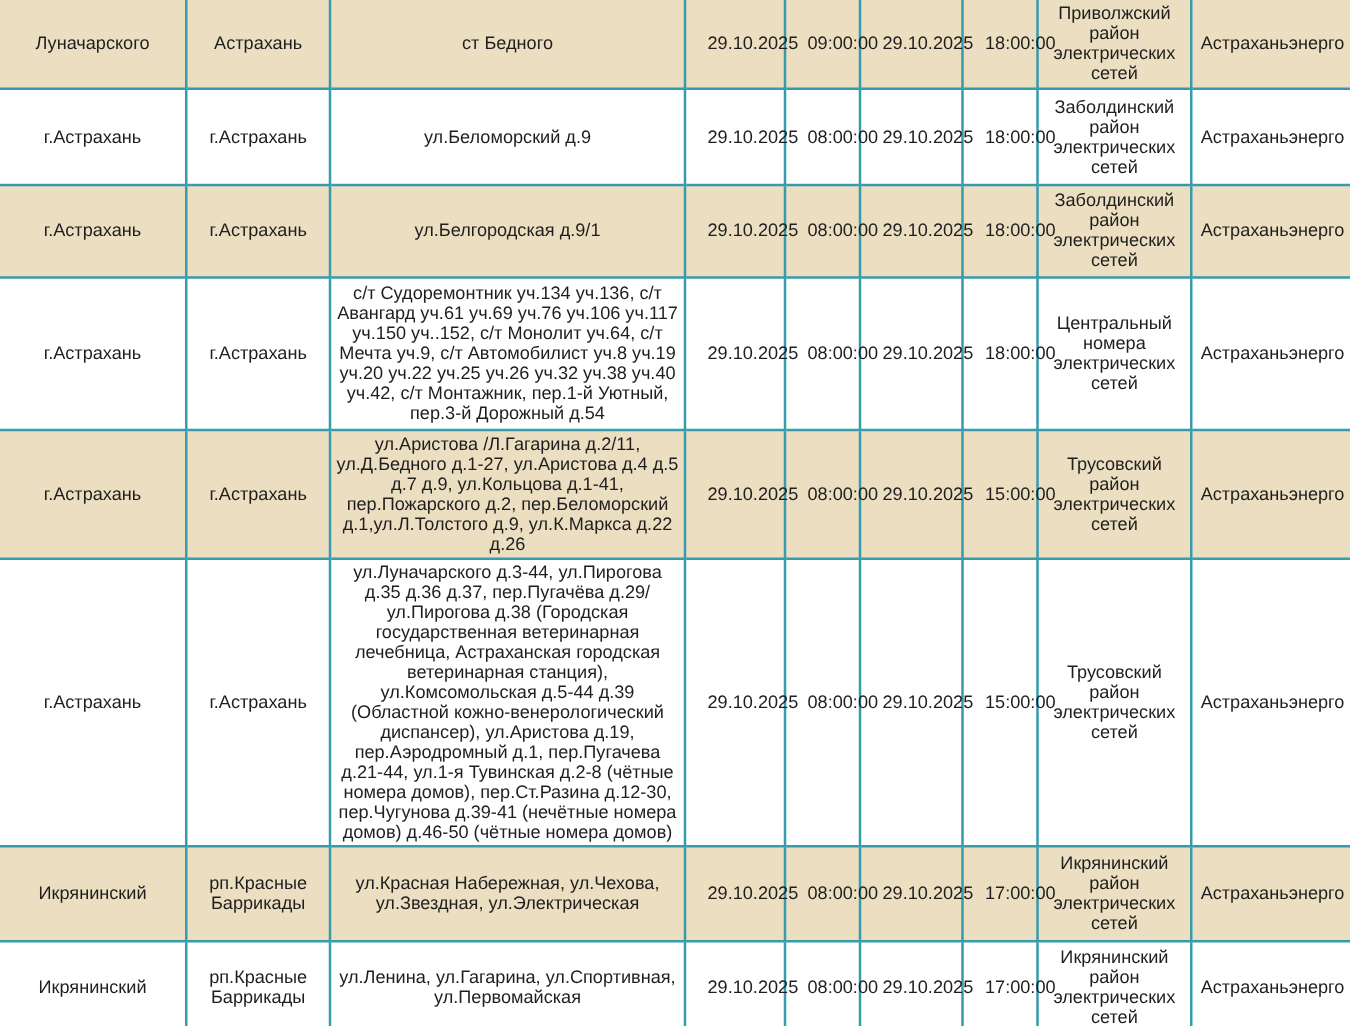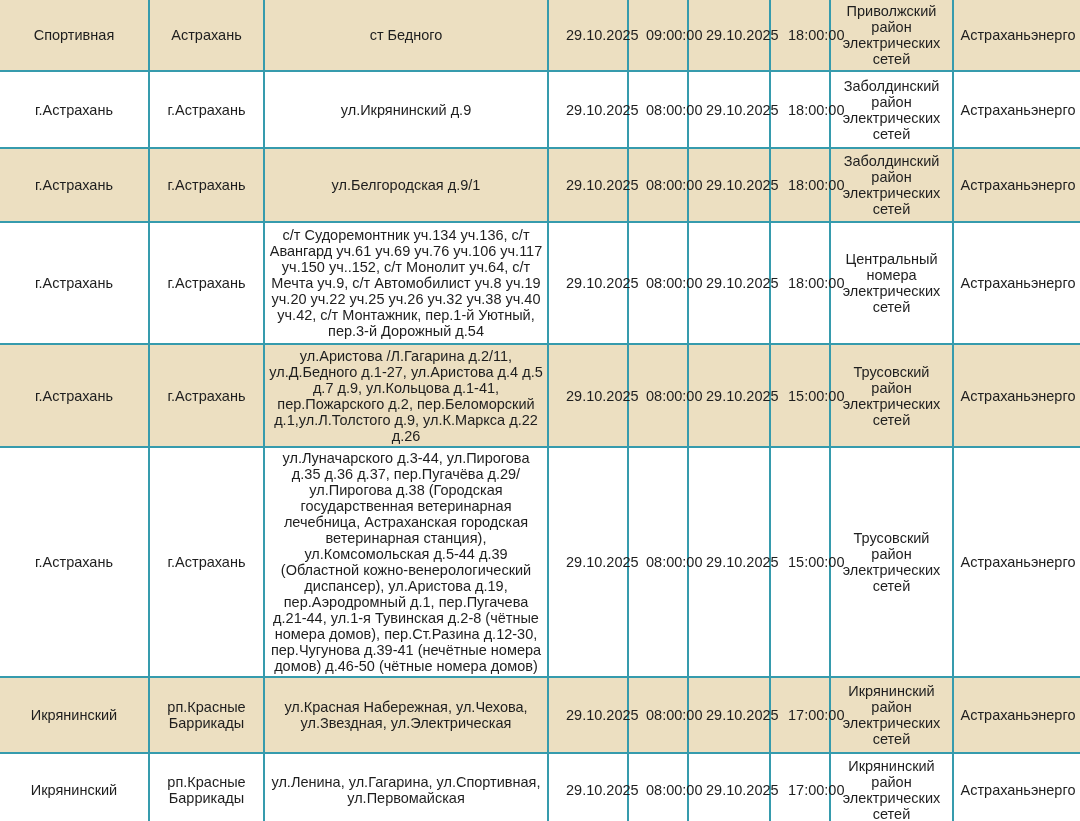--- a/index.html
+++ b/index.html
@@ -57,34 +57,34 @@
       <col class="c3">
       <col class="c4">
       <col class="c5">
     <col class="c6">
       <col class="c7">
       <col class="c8">
       <col class="c9">
   </colgroup>
   <tbody id="rows">
       <tr class="shaded" style="height: 72px;">
-        <td>Спортивная</td>
+        <td>Луначарского</td>
         <td>Астрахань</td>
         <td>ст Бедного</td>
         <td class="nowrap">29.10.2025</td>
         <td class="nowrap">09:00:00</td>
         <td class="nowrap">29.10.2025</td>
         <td class="nowrap">18:00:00</td>
         <td>Приволжский район электрических сетей</td>
         <td>Астраханьэнерго</td>
       </tr>
       <tr class="plain" style="height: 77px;">
         <td>г.Астрахань</td>
         <td>г.Астрахань</td>
-        <td>ул.Икрянинский д.9</td>
+        <td>ул.Беломорский д.9</td>
         <td class="nowrap">29.10.2025</td>
         <td class="nowrap">08:00:00</td>
         <td class="nowrap">29.10.2025</td>
         <td class="nowrap">18:00:00</td>
         <td>Заболдинский район электрических сетей</td>
         <td>Астраханьэнерго</td>
       </tr>
       <tr class="shaded" style="height: 74px;">
         <td>г.Астрахань</td>
         <td>г.Астрахань</td>

